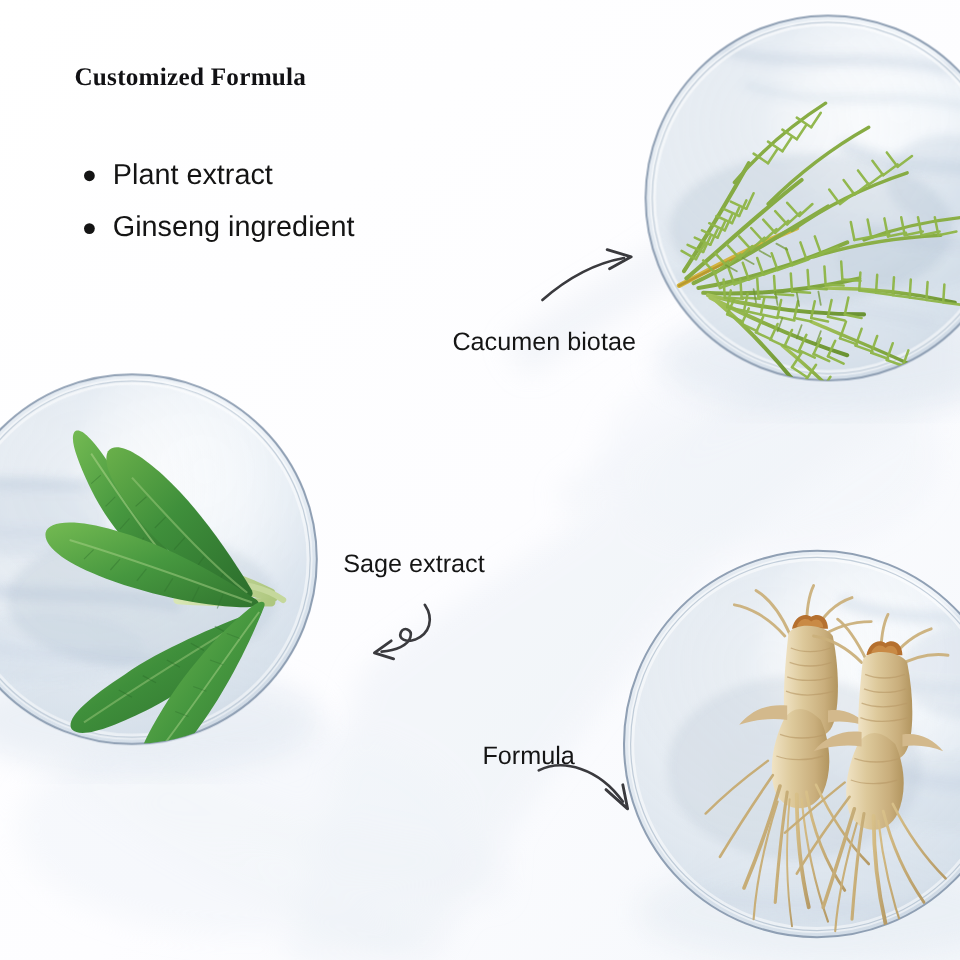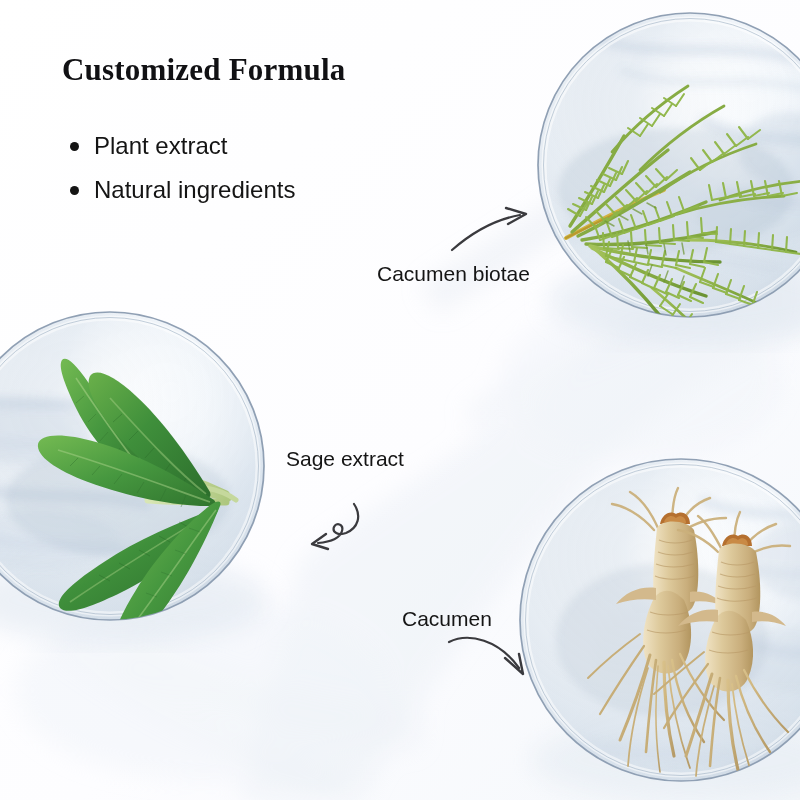--- a/index.html
+++ b/index.html
@@ -10,41 +10,41 @@
     position:relative;
   }
   #stage{position:absolute;inset:0;width:800px;height:800px;}
   .bgsvg{position:absolute;left:0;top:0;width:800px;height:800px;}
   .layer{position:absolute;left:0;top:0;width:800px;height:800px;pointer-events:none;}
 
   
   .headline{
     position:absolute;left:62px;top:52px;
     font-family:"Liberation Serif", serif;
-    font-weight:bold;font-size:31px;letter-spacing:.2px;
+    font-weight:bold;font-size:21px;letter-spacing:.2px;
     color:#111114;white-space:nowrap;
   }
   .bullets{position:absolute;left:70px;top:124px;}
   .bullet-row{
     display:flex;align-items:center;height:44px;
   }
   .dot{
     width:9px;height:9px;border-radius:50%;
     background:#141414;margin-right:15px;flex:0 0 auto;
   }
   .bullet-text{
     font-family:"Liberation Sans", sans-serif;
     font-size:24px;color:#141414;white-space:nowrap;line-height:1;
   }
 
   
   .label{
     position:absolute;
     font-family:"Liberation Sans", sans-serif;
-    font-size:21px;color:#151515;white-space:nowrap;
+    font-size:21px;color:#151515;white-space:nowrap;margin-top:12px;
   }
   #label-cacumen{left:377px;top:262px;}
   #label-sage{left:286px;top:447px;}
   #label-ginseng{left:402px;top:607px;}
 
   .arrow{position:absolute;}
   #arrow-cacumen{left:446px;top:206px;width:96px;height:50px;}
   #arrow-sage{left:292px;top:500px;width:74px;height:54px;}
   #arrow-ginseng{left:445px;top:630px;width:94px;height:52px;}
 </style>
@@ -426,27 +426,27 @@
 
   <div class="headline">Customized Formula</div>
 
   <div class="bullets">
     <div class="bullet-row">
       <span class="dot"></span>
       <span class="bullet-text">Plant extract</span>
     </div>
     <div class="bullet-row">
       <span class="dot"></span>
-      <span class="bullet-text">Natural ingredients</span>
+      <span class="bullet-text">Ginseng ingredient</span>
     </div>
   </div>
 
   <div class="label" id="label-cacumen">Cacumen biotae</div>
   <div class="label" id="label-sage">Sage extract</div>
-  <div class="label" id="label-ginseng">Cacumen</div>
+  <div class="label" id="label-ginseng">Formula</div>
 
   <svg class="arrow" id="arrow-cacumen" viewBox="0 0 96 50">
     <path d="M6,44 C22,30 46,14 74,9" fill="none" stroke="#3a3a3e" stroke-width="2.2" stroke-linecap="round"></path>
     <path d="M60,2 L80,8 L62,18" fill="none" stroke="#3a3a3e" stroke-width="2.4" stroke-linecap="round" stroke-linejoin="round"></path>
   </svg>
 
   <svg class="arrow" id="arrow-sage" viewBox="0 0 74 54">
     <path d="M62,4 C70,16 66,28 54,33 C46,36 40,32 42,27 C44,22 52,24 50,31
              C48,38 38,42 26,43" fill="none" stroke="#3a3a3e" stroke-width="2.2" stroke-linecap="round"></path>
     <path d="M34,34 L20,44 L36,49" fill="none" stroke="#3a3a3e" stroke-width="2.4" stroke-linecap="round" stroke-linejoin="round"></path>

